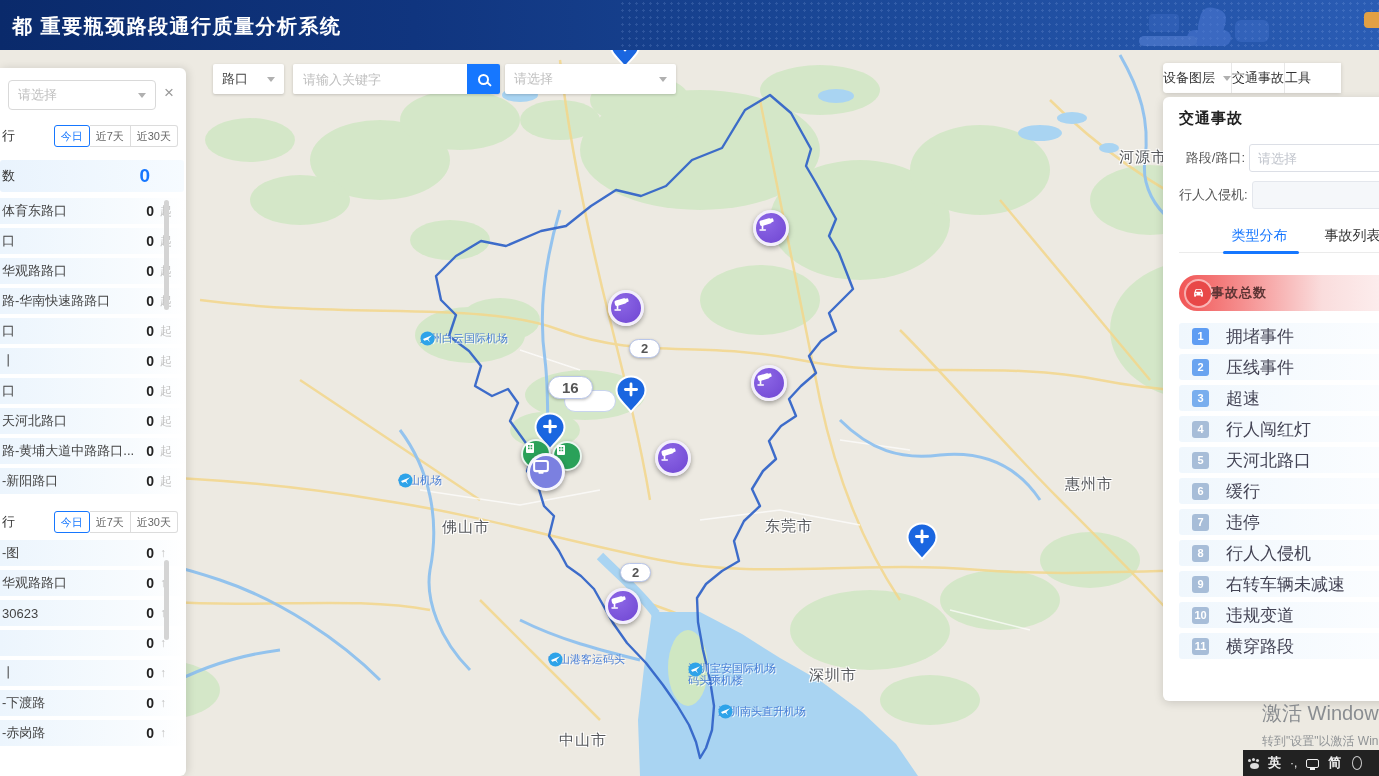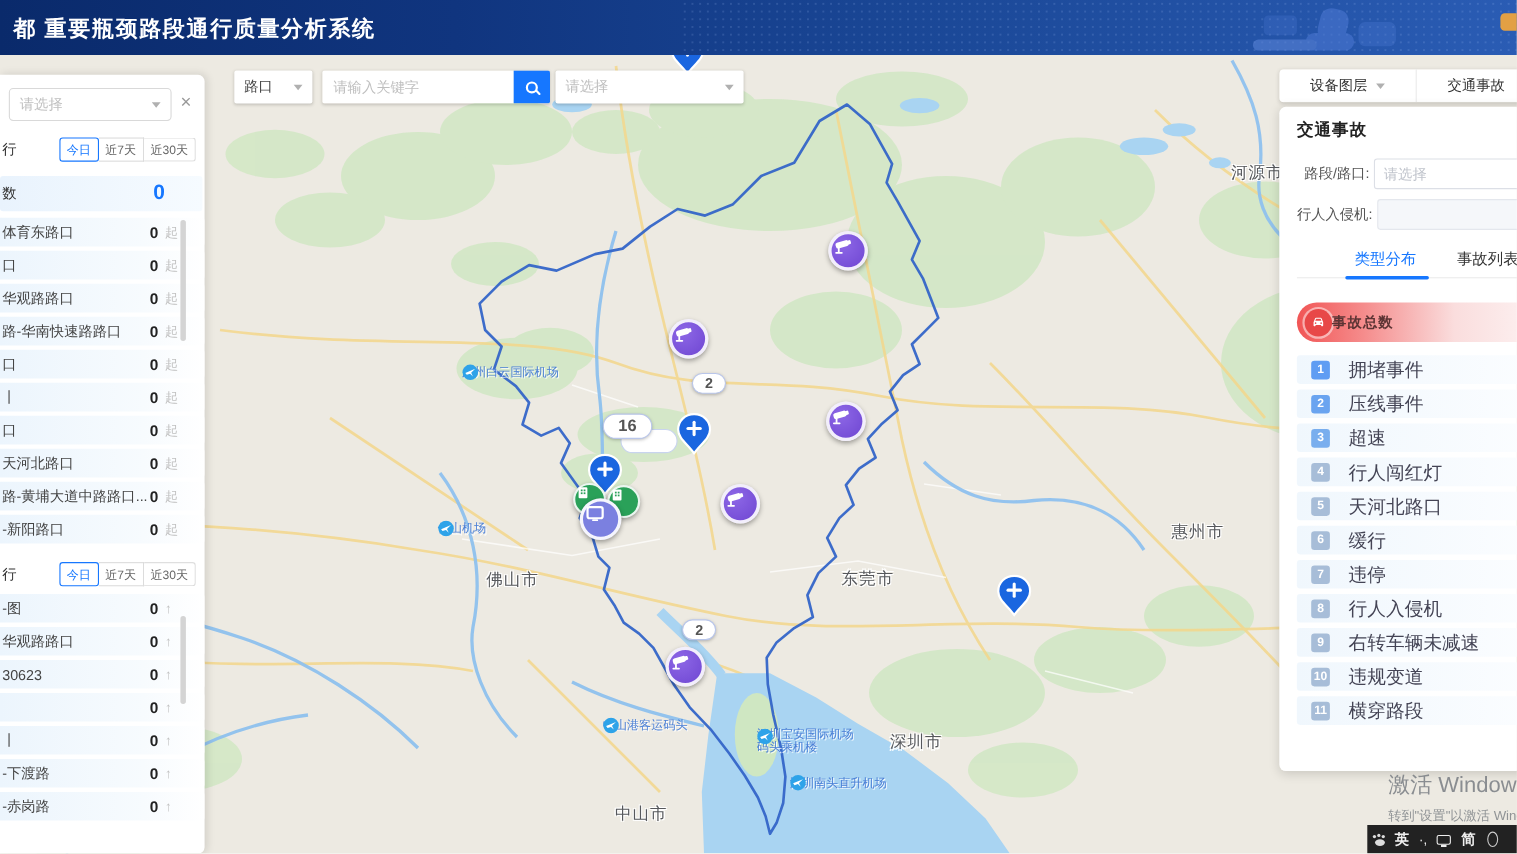--- a/index.html
+++ b/index.html
@@ -80,31 +80,31 @@
     padding:0 6px; display:flex; align-items:center; cursor:pointer; white-space:nowrap; }
   .range-btn:first-child { border-left-width:1px; border-radius:3px 0 0 3px; }
   .range-btn:last-child { border-radius:0 3px 3px 0; }
   .range-btn.active { color:#1677ff; border:1px solid #1677ff; border-radius:3px; background:#fff; z-index:1; }
   .lp-total { display:flex; align-items:center; justify-content:space-between; height:32px; margin:12px 2px 0 0;
     background:linear-gradient(90deg,#e9f3fd,#f6fbff); border-radius:3px; padding:0 34px 0 2px; }
   .lp-total .t-frag { font-size:13px; color:#333; }
   .lp-total .t-val { font-size:19px; font-weight:bold; color:#1677ff; }
   .lp-rows { position:relative; margin-top:6px; }
   .lp-row { display:flex; align-items:center; height:26px; margin:4px 0; background:linear-gradient(90deg,#ecf5fd 0%, #f7fbfe 70%, #ffffff 100%);
-    border-radius:0 3px 3px 0; padding-right:22px; }
+    border-radius:0 3px 3px 0; padding-right:12px; }
   .lp-row .nm { flex:1; font-size:13px; color:#444; padding-left:2px; white-space:nowrap; overflow:hidden; }
   .lp-row .vl { font-size:14px; font-weight:bold; color:#222; margin-right:6px; }
   .lp-row .un { font-size:12px; color:#c0c0c0; width:14px; text-align:left; }
   .lp-scroll { position:absolute; right:17px; width:5px; background:#d4d4d4; border-radius:3px; z-index:2; }
 
   
   .right-toolbar { position:absolute; left:1163px; top:63px; height:30px; display:flex; z-index:5;
     box-shadow:0 1px 4px rgba(0,0,0,.15); border-radius:4px 0 0 4px; overflow:hidden; }
   .rt-btn { height:30px; background:#fff; display:flex; align-items:center; font-size:13px; color:#333;
-    padding:0 28px; border-right:1px solid #e8e8e8; cursor:pointer; white-space:nowrap; }
+    padding:0 0; border-right:1px solid #e8e8e8; cursor:pointer; white-space:nowrap; }
   .rt-btn:last-child { border-right:none; padding-right:30px; }
 
   
   .right-panel { position:absolute; left:1163px; top:97px; width:226px; height:604px; background:#fff; z-index:5;
     border-radius:6px 0 0 6px; box-shadow:0 2px 10px rgba(0,0,0,.15); padding:12px 0 0 16px; overflow:hidden; }
   .rp-title { font-size:15px; font-weight:bold; color:#222; letter-spacing:1px; }
   .rp-form { margin-top:16px; }
   .rp-form-row { display:flex; align-items:center; margin-bottom:9px; }
   .rp-label { width:70px; font-size:13px; color:#555; text-align:right; white-space:nowrap; }
   .rp-input { margin-left:4px; width:140px; height:28px; border:1px solid #dcdfe6; border-radius:3px; font-size:13px;

